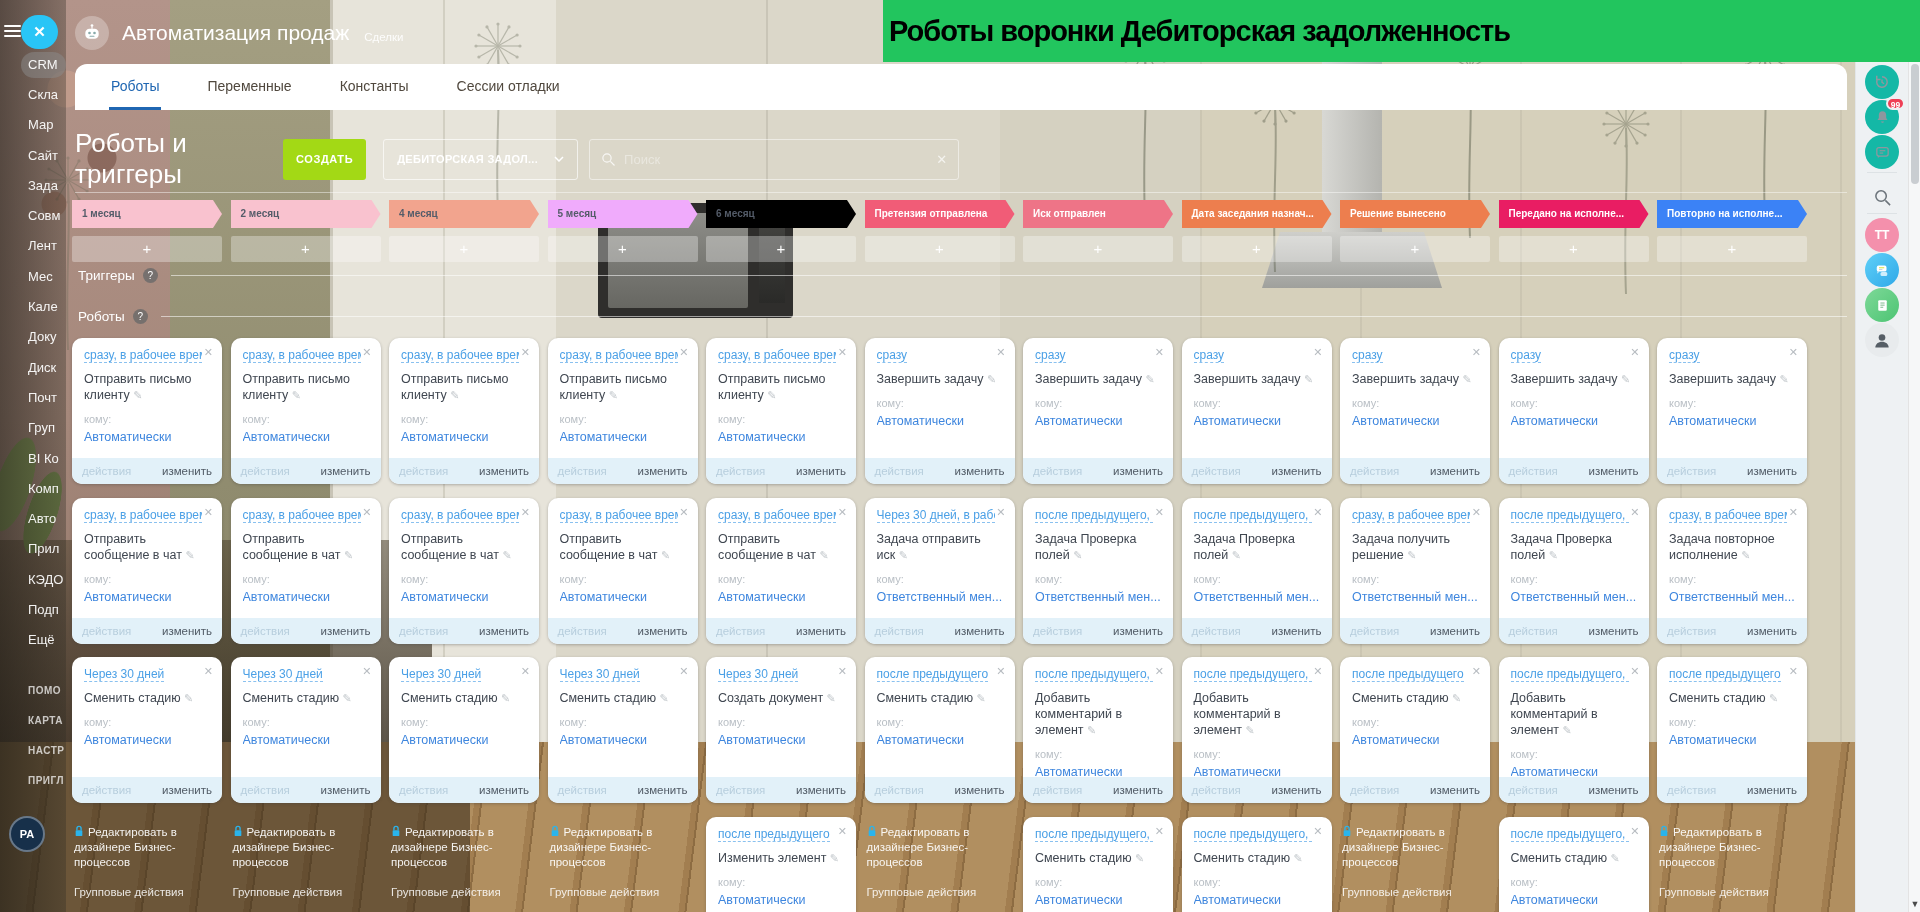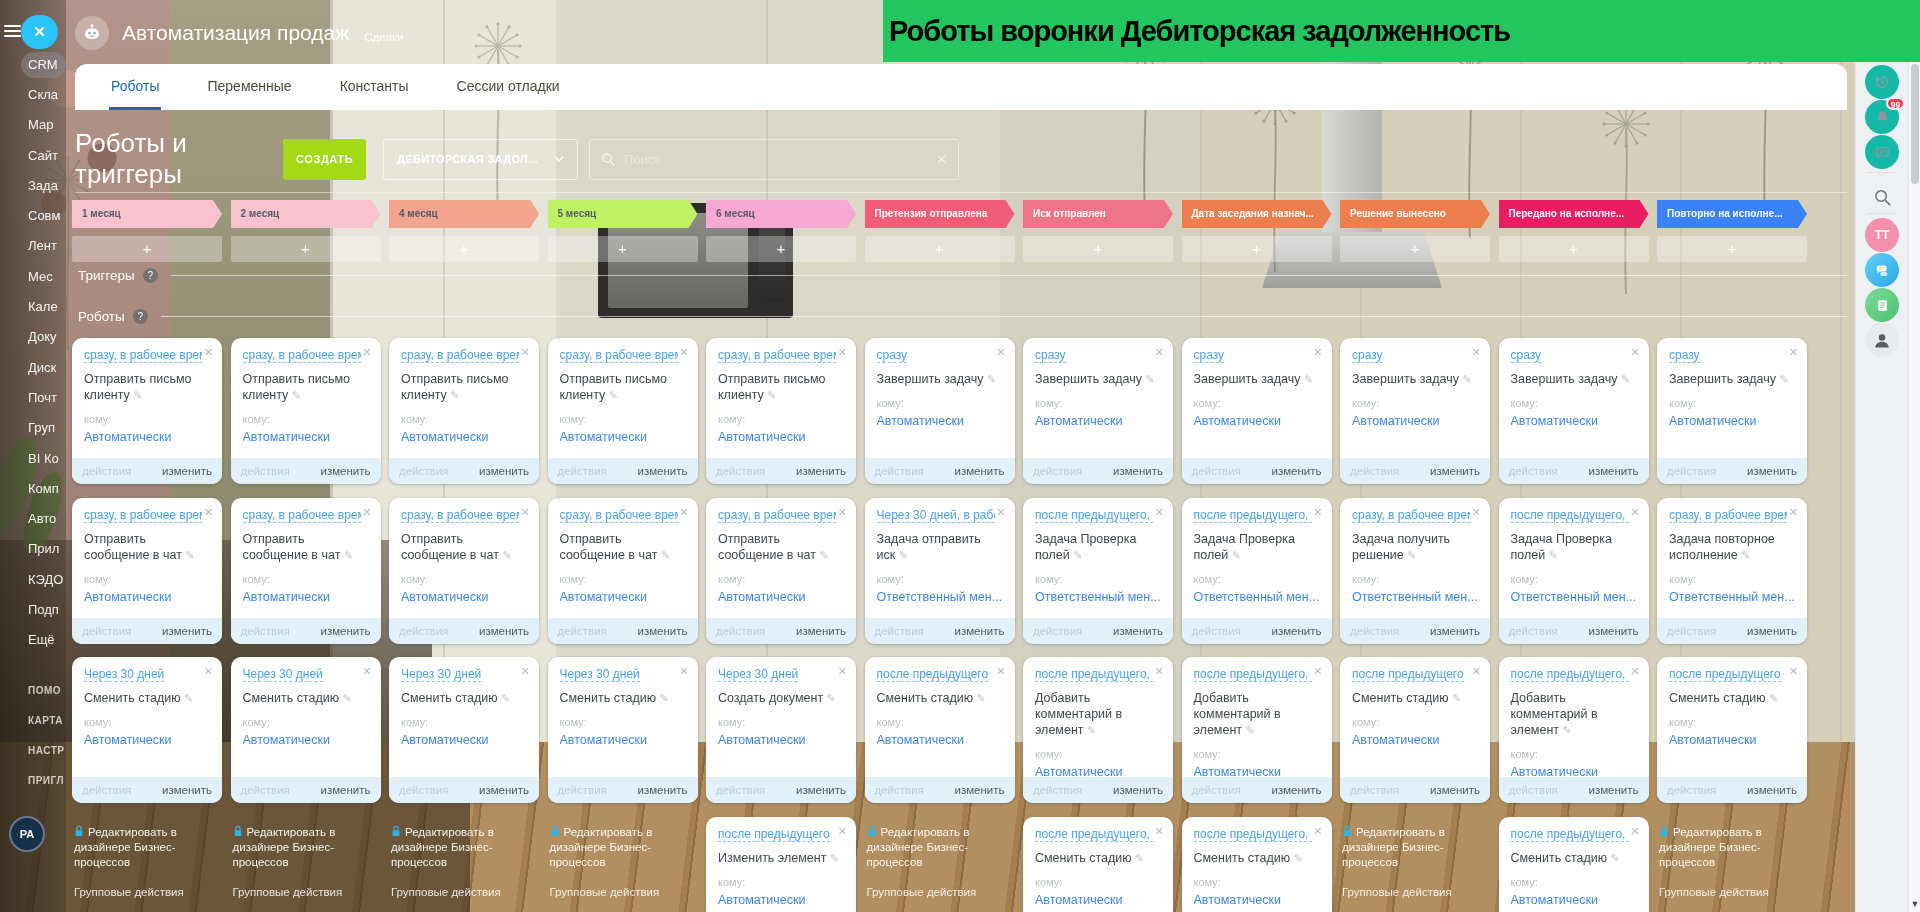--- a/index.html
+++ b/index.html
@@ -450,22 +450,22 @@
     <input type="text" placeholder="Поиск" style="">
     <span id="search-clear">✕</span>
   </div>
 </div>
 <div id="toolbar-divider"></div>
 
 <div id="stages-row">
     <div class="stage-chip" style="background: rgb(249, 194, 207); color: rgb(84, 92, 105);">1 месяц</div>
     <div class="stage-chip" style="background: rgb(249, 194, 207); color: rgb(84, 92, 105);">2 месяц</div>
     <div class="stage-chip" style="background: rgb(242, 164, 142); color: rgb(84, 92, 105);">4 месяц</div>
-    <div class="stage-chip" style="background: #bef264; color: rgb(84, 92, 105);">5 месяц</div>
-    <div class="stage-chip" style="background: #f9a8d4; color: rgb(84, 92, 105);">6 месяц</div>
+    <div class="stage-chip" style="background: #f0abfc; color: rgb(84, 92, 105);">5 месяц</div>
+    <div class="stage-chip" style="background: #000000; color: rgb(84, 92, 105);">6 месяц</div>
     <div class="stage-chip" style="background: rgb(241, 92, 119); color: rgb(255, 255, 255);">Претензия отправлена</div>
     <div class="stage-chip" style="background: rgb(238, 116, 135); color: rgb(255, 255, 255);">Иск отправлен</div>
     <div class="stage-chip" style="background: rgb(237, 126, 78); color: rgb(255, 255, 255);">Дата заседания назнач...</div>
     <div class="stage-chip" style="background: rgb(237, 126, 78); color: rgb(255, 255, 255);">Решение вынесено</div>
     <div class="stage-chip" style="background: rgb(233, 29, 99); color: rgb(255, 255, 255);">Передано на исполне...</div>
     <div class="stage-chip" style="background: #3b82f6; color: rgb(255, 255, 255);">Повторно на исполне...</div>
   </div>
 <div id="plus-row">
     <div class="plus-cell">+</div>
     <div class="plus-cell">+</div>

